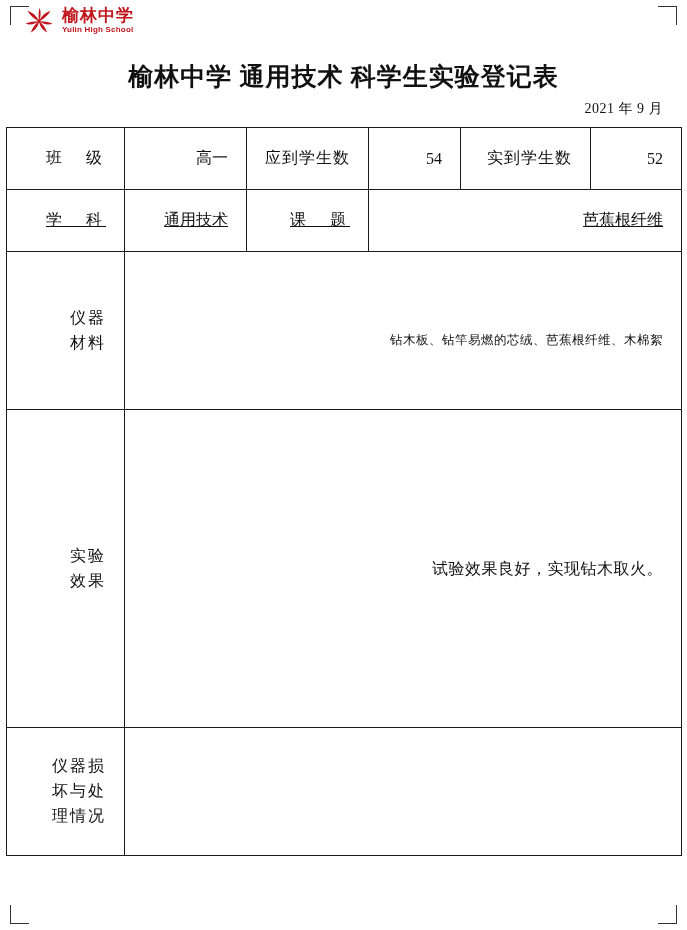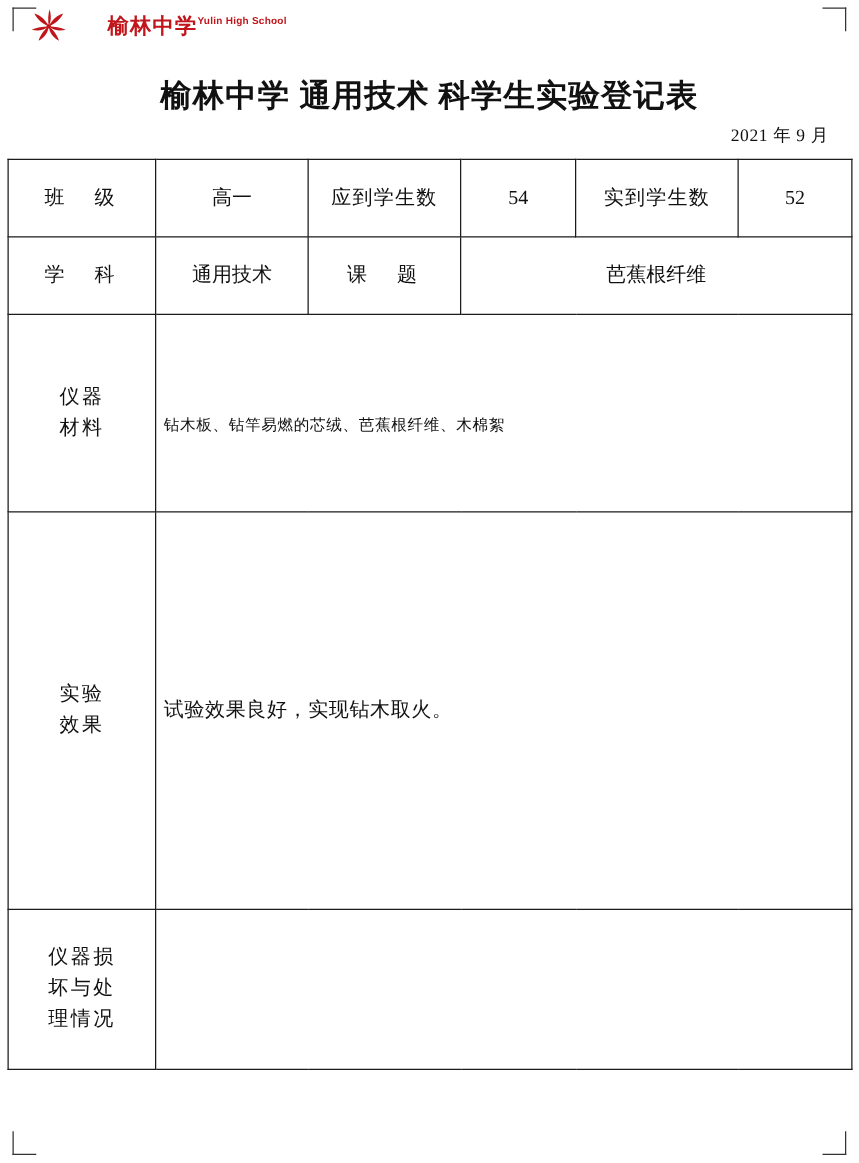--- a/index.html
+++ b/index.html
@@ -42,24 +42,23 @@
     align-items: center;
     gap: 6px;
   }
   .logo-mark {
     width: 34px;
     height: 34px;
     flex: 0 0 34px;
   }
   .logo-text {
     display: flex;
-    flex-direction: row;
+    flex-direction: column;
     justify-content: center;
     line-height: 1.05;
-    margin-left: 24px;
   }
   .logo-cn {
     font-family: "Liberation Serif", serif;
     font-size: 17px;
     font-weight: bold;
     color: #c0151b;
     letter-spacing: 1px;
   }
   .logo-en {
     font-family: "Liberation Sans", sans-serif;
@@ -96,21 +95,22 @@
     top: 127px;
     left: 6px;
     width: 675px;
     border-collapse: collapse;
     table-layout: fixed;
   }
   table.reg td {
     border: 1px solid #1b1b1b;
     vertical-align: middle;
     font-size: 16px;
-    padding: 0 6px;
+    padding: 0 18px;
+    text-align: right;
   }
   .lbl {
     text-align: center;
     letter-spacing: 4px;
     white-space: nowrap;
   }
   .lbl-tight {
     text-align: center;
     letter-spacing: 1px;
     white-space: nowrap;
@@ -132,21 +132,21 @@
   }
   .body-text.small {
     font-size: 12.5px;
     vertical-align: top;
     padding-top: 78px;
   }
   .body-text.mid {
     font-size: 16px;
   }
   .row-h1 { height: 62px; }
-  .row-h2 { height: 62px; }
+  .row-h2 { height: 62px; text-decoration: underline; }
   .row-h3 { height: 158px; }
   .row-h4 { height: 318px; }
   .row-h5 { height: 128px; }
   .row-h6 { height: 56px; }
 </style>
 </head>
 <body>
 
 <div class="page">
 

